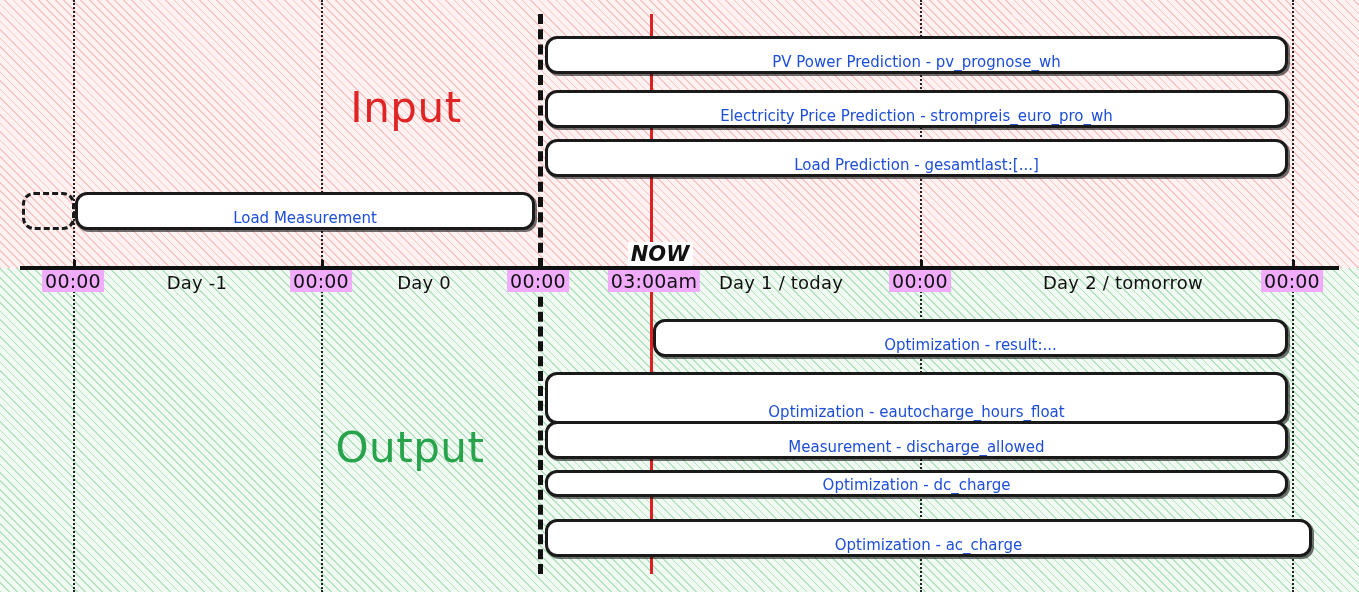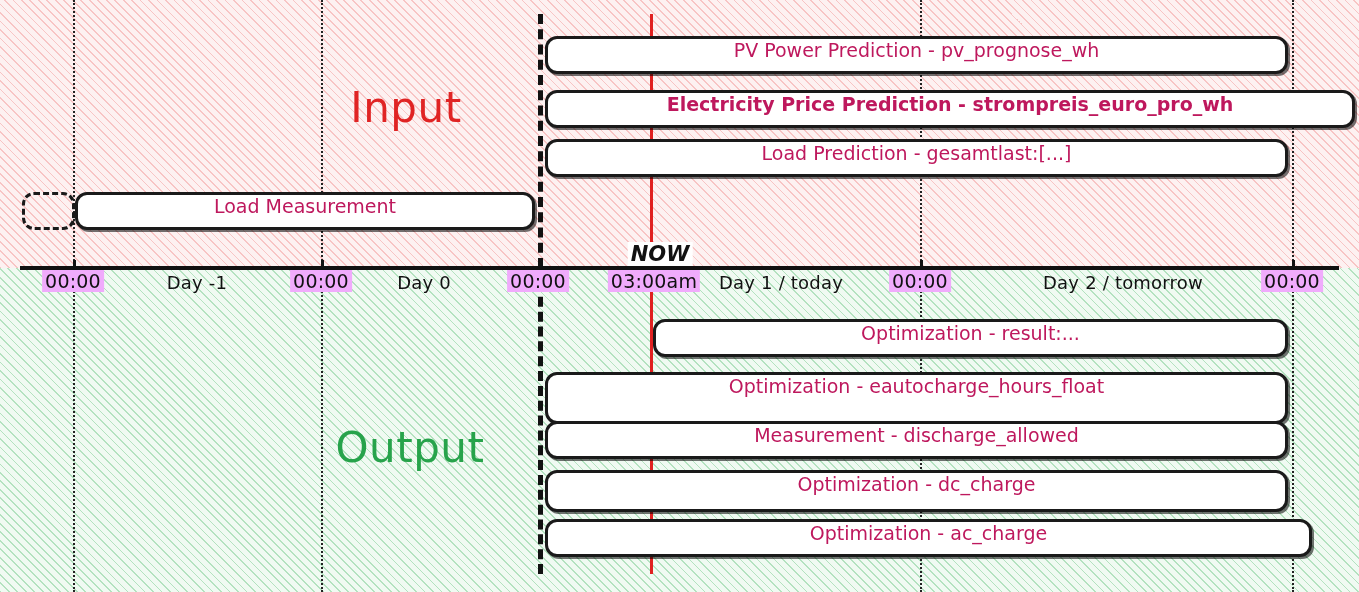--- a/index.html
+++ b/index.html
@@ -128,24 +128,24 @@
   }
 
   
   .bar {
     position: absolute;
     box-sizing: border-box;
     background: #ffffff;
     border: 3px solid #1a1a1a;
     border-radius: 12px;
     display: flex;
-    align-items: flex-start;
+    align-items: flex-end;
     justify-content: center;
-    color: #be185d;
-    font-size: 19px;
+    color: #1d4ed8;
+    font-size: 15px;
     white-space: nowrap;
     box-shadow: 2px 2px 0 rgba(0,0,0,0.55);
     overflow: hidden;
   }
   .bar-ghost {
     position: absolute;
     box-sizing: border-box;
     background: transparent;
     border: 3px dashed #1a1a1a;
     border-radius: 12px;
@@ -173,21 +173,21 @@
   <div class="section-caption caption-input" style="left:406px; top:83px;">Input</div>
   <div class="section-caption caption-output" style="left:410px; top:423px;">Output</div>
 
   <div class="now-label" style="left:660px; top:242px;">NOW</div>
 
   <div class="bar-ghost" style="left:22px; top:192px; width:53px; height:38px;"></div>
 
   <div class="bar" style="left:545px; top:36px;  width:743px; height:38px;">
     <span>PV Power Prediction - pv_prognose_wh</span>
   </div>
-  <div class="bar" style="left:545px; top:90px;  width:810px; height:38px;font-weight:bold;">
+  <div class="bar" style="left:545px; top:90px;  width:743px; height:38px;">
     <span>Electricity Price Prediction - strompreis_euro_pro_wh</span>
   </div>
   <div class="bar" style="left:545px; top:139px; width:743px; height:38px;">
     <span>Load Prediction - gesamtlast:[...]</span>
   </div>
   <div class="bar" style="left:75px;  top:192px; width:460px; height:38px;">
     <span>Load Measurement</span>
   </div>
 
   <div class="axis-line" style="top:266px;"></div>
@@ -212,20 +212,20 @@
 
   <div class="bar" style="left:653px; top:319px; width:635px; height:38px;">
     <span>Optimization - result:...</span>
   </div>
   <div class="bar" style="left:545px; top:372px; width:743px; height:52px;">
     <span>Optimization - eautocharge_hours_float</span>
   </div>
   <div class="bar" style="left:545px; top:421px; width:743px; height:38px;">
     <span>Measurement - discharge_allowed</span>
   </div>
-  <div class="bar" style="left:545px; top:470px; width:743px; height:42px;">
+  <div class="bar" style="left:545px; top:470px; width:743px; height:27px;">
     <span>Optimization - dc_charge</span>
   </div>
   <div class="bar" style="left:545px; top:519px; width:767px; height:38px;">
     <span>Optimization - ac_charge</span>
   </div>
 
 </div>
 
 </body></html>

